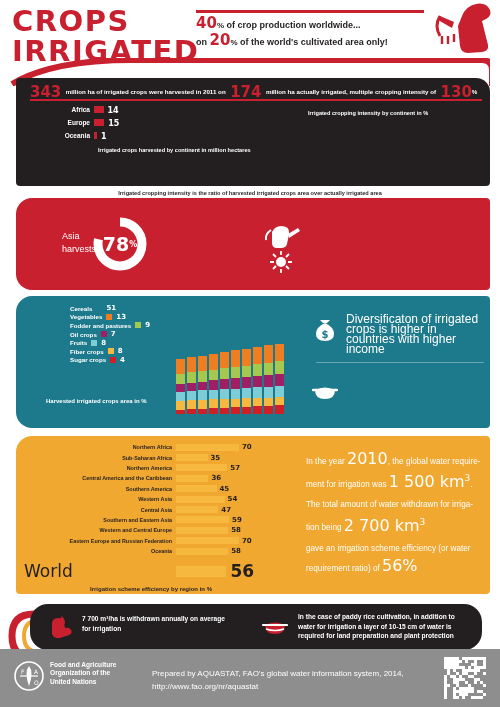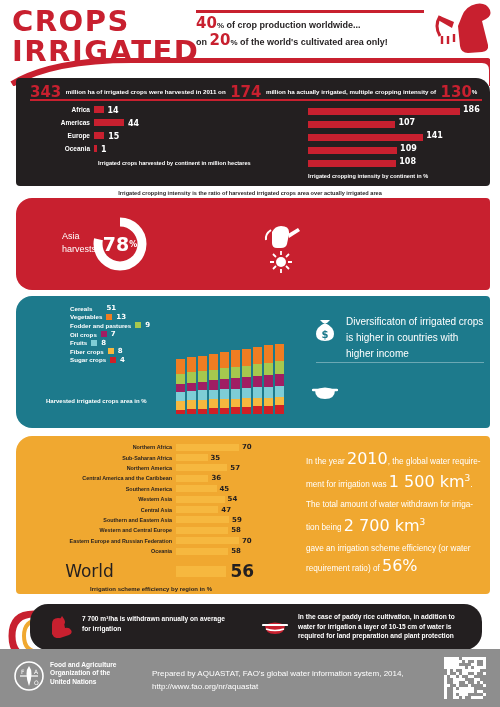--- a/index.html
+++ b/index.html
@@ -135,21 +135,21 @@
   #crop-stacks {
     position: absolute; left: 160px; top: 6px; width: 120px; height: 112px;
     display: flex; gap: 2px; align-items: flex-end;
   }
   .stack { width: 9px; display: flex; flex-direction: column; justify-content: flex-end; height: 112px; }
   .seg { width: 100%; }
   #teal-divider {
     position: absolute; left: 300px; top: 66px; width: 168px; height: 1px;
     background: rgba(255,255,255,.35);
   }
-  .teal-note { position: absolute; color: #fff; font-size: 10px; line-height: 16px; }
+  .teal-note { position: absolute; color: #fff; font-size: 12px; line-height: 10px; }
   #note1 { left: 330px; top: 18px; width: 142px; }
   #note2 { left: 330px; top: 76px; width: 142px; }
   .teal-ic { position: absolute; width: 26px; height: 26px; }
   #ic-money { left: 296px; top: 20px; }
   #ic-rice  { left: 296px; top: 82px; }
 
   
   #sec-water {
     position: absolute; left: 16px; top: 436px; width: 474px; height: 158px;
     background: #f0a830; border-radius: 16px 4px 4px 4px;
@@ -160,21 +160,21 @@
     width: 152px; text-align: right; color: #231f20; font-size: 5.4px;
     font-weight: bold; padding-right: 4px; line-height: 6px;
   }
   .rg-bar { height: 7px; background: #f6b83f; }
   .rg-val {
     color: #231f20; font-size: 7px; font-weight: bold; padding-left: 3px;
     font-family: "DejaVu Sans", sans-serif;
   }
   #world-line { display: flex; align-items: center; height: 20px; margin-top: 5px; }
   #world-lab {
-    width: 152px; text-align: center; color: #231f20;
+    width: 152px; text-align: left; color: #231f20;
     font-family: "DejaVu Sans", sans-serif; font-size: 17px; padding-right: 21px;
   }
   #world-bar { height: 11px; background: #f6b83f; }
   #world-val {
     color: #231f20; font-family: "DejaVu Sans", sans-serif;
     font-size: 17px; font-weight: bold; padding-left: 4px;
   }
   #region-cap {
     margin-top: 5px; margin-left: 66px; color: #231f20;
     font-size: 6px; font-weight: bold;
@@ -263,61 +263,34 @@
   <div id="stat-underline"></div>
 
   <div id="left-chart">
     <div id="left-bars">
         <div class="bar-line">
           <div class="bar-label">Africa</div>
           <div class="bar-red" style="width: 9.5572px;"></div>
           <div class="bar-val">14</div>
         </div>
         <div class="bar-line">
-          <div class="bar-label">Americas</div>
-          <div class="bar-red" style="width: 30.0369px;"></div>
-          <div class="bar-val">44</div>
-        </div>
-        <div class="bar-line">
           <div class="bar-label">Europe</div>
           <div class="bar-red" style="width: 10.2399px;"></div>
           <div class="bar-val">15</div>
         </div>
         <div class="bar-line">
           <div class="bar-label">Oceania</div>
           <div class="bar-red" style="width: 3px;"></div>
           <div class="bar-val">1</div>
         </div>
       </div>
     <div class="chart-cap" style="margin-left:78px">Irrigated crops harvested by continent in million hectares</div>
   </div>
 
   <div id="right-chart">
-    <div id="right-bars">
-        <div class="rbar-line">
-          <div class="rbar" style="width: 152px;"></div>
-          <div class="rbar-val" style="left: 155px;">186</div>
-        </div>
-        <div class="rbar-line">
-          <div class="rbar" style="width: 87.4409px;"></div>
-          <div class="rbar-val" style="left: 90.4409px;">107</div>
-        </div>
-        <div class="rbar-line">
-          <div class="rbar" style="width: 115.226px;"></div>
-          <div class="rbar-val" style="left: 118.226px;">141</div>
-        </div>
-        <div class="rbar-line">
-          <div class="rbar" style="width: 89.0753px;"></div>
-          <div class="rbar-val" style="left: 92.0753px;">109</div>
-        </div>
-        <div class="rbar-line">
-          <div class="rbar" style="width: 88.2581px;"></div>
-          <div class="rbar-val" style="left: 91.2581px;">108</div>
-        </div>
-      </div>
     <div class="chart-cap">Irrigated cropping intensity by continent in %</div>
   </div>
 </div>
 <div id="intensity-note">Irrigated cropping intensity is the ratio of harvested irrigated crops area over actually irrigated area</div>
 
 <div id="sec-asia">
   <div id="asia-label">
     <div>Asia</div>
     <div>harvests</div>
   </div>

